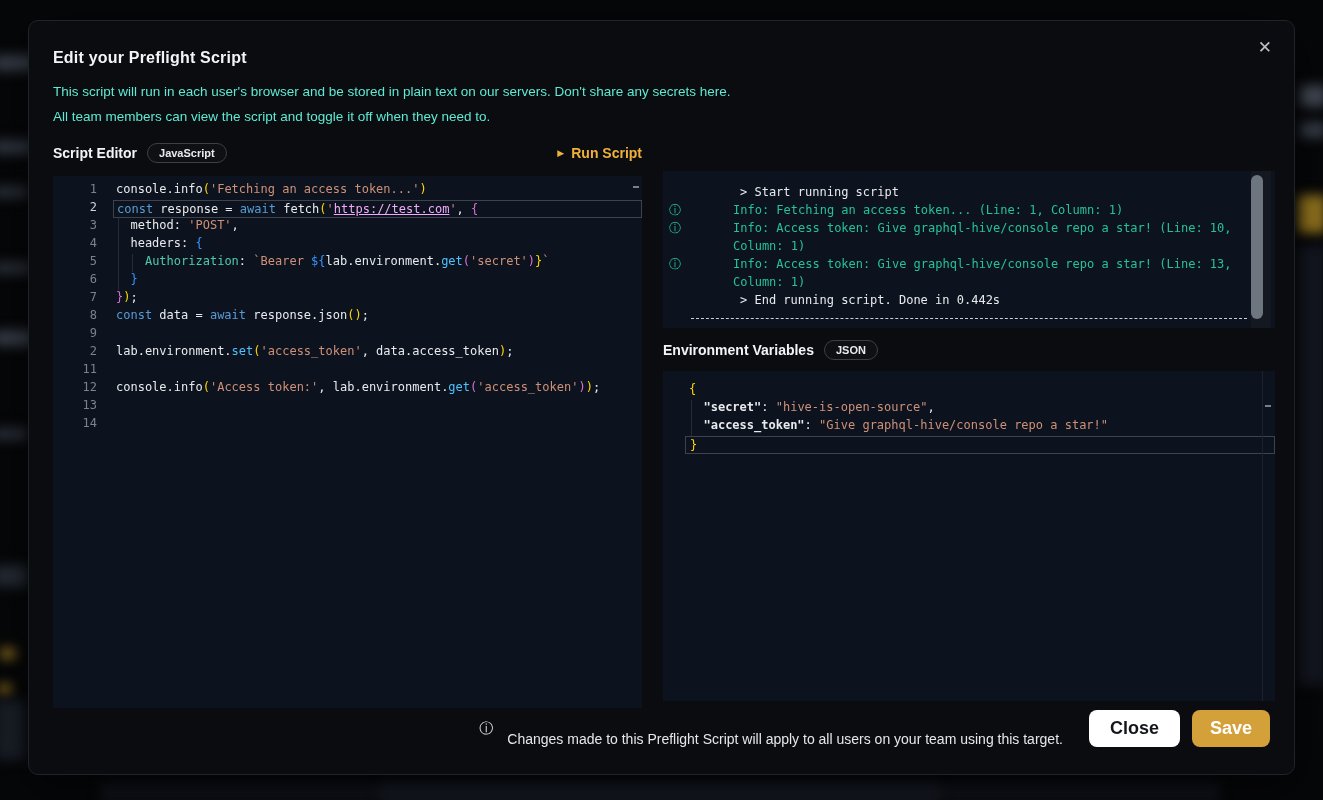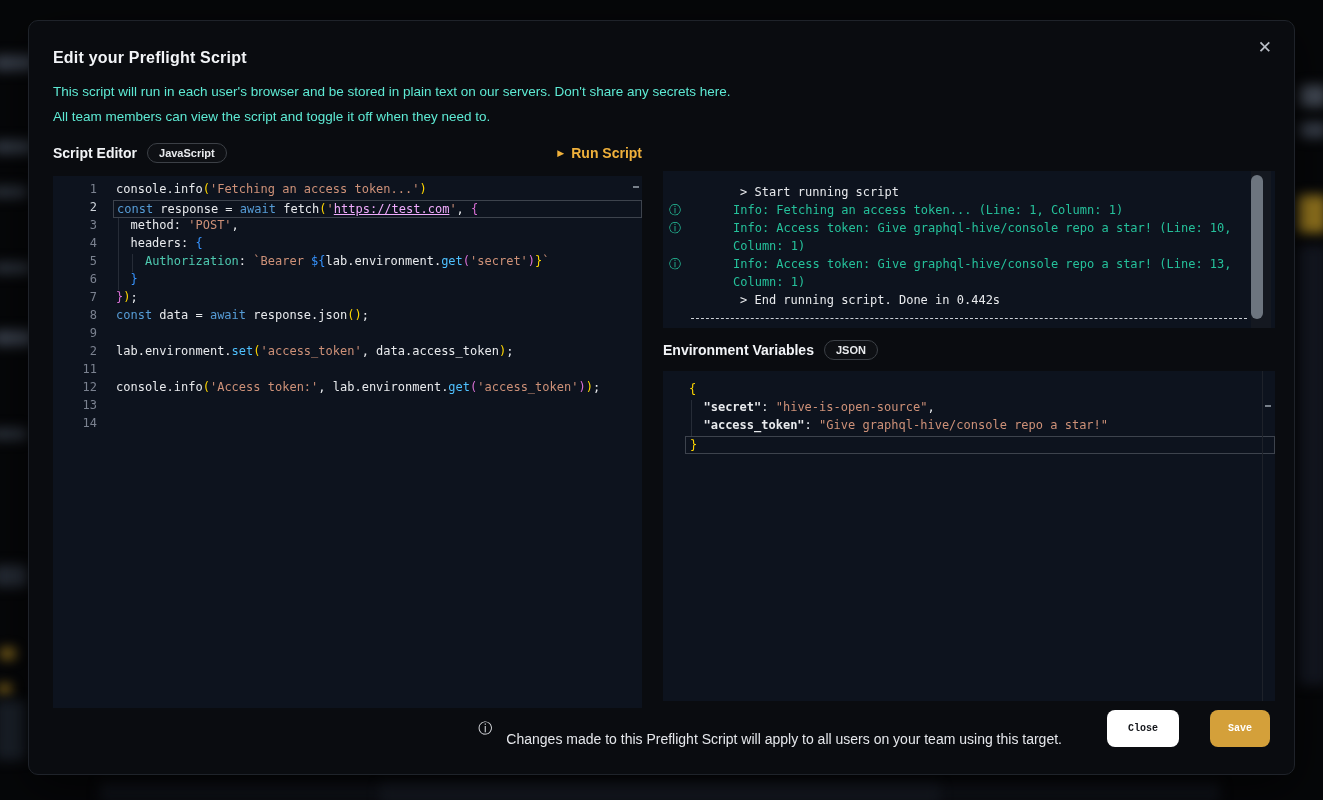--- a/index.html
+++ b/index.html
@@ -86,22 +86,22 @@
   .console-sep{border-top:1px dashed #ccd1d7;margin:9px 28px 0 28px;height:0;}
   .sb-track{position:absolute;right:4px;top:0;width:20px;height:100%;background:#141820;}
   .sb-thumb{position:absolute;right:8px;top:4px;width:12px;height:144px;background:#6d757f;border-radius:6px;}
   
   .footer{
     position:absolute;right:24px;bottom:27px;display:flex;align-items:center;gap:12px;
   }
   .foot-icon{color:#e5e7eb;font-size:14px;font-family:"DejaVu Sans",sans-serif;margin-right:2px;}
   .foot-text{color:#e5e7eb;font-size:14px;margin-right:14px;margin-top:20px;}
   .btn{
-    border:none;border-radius:8px;cursor:pointer;font-family:Liberation Mono, monospace;
-    font-size:10px;font-weight:600;height:37px;padding:0 21px;margin-left:19px;
+    border:none;border-radius:8px;cursor:pointer;font-family:Liberation Sans, sans-serif;
+    font-size:18px;font-weight:600;height:37px;padding:0 21px;
   }
   .btn.close-b{background:#ffffff;color:#14161b;}
   .btn.save-b{background:#d4a03a;color:#ffffff;padding:0 18px;}
 </style>
 </head>
 <body>
 
 <div>
   <div class="bshape" style="left:-6px;top:55px;width:42px;height:16px;background:#39404c;"></div>
   <div class="bshape" style="left:-6px;top:140px;width:40px;height:14px;background:#333a45;"></div>

